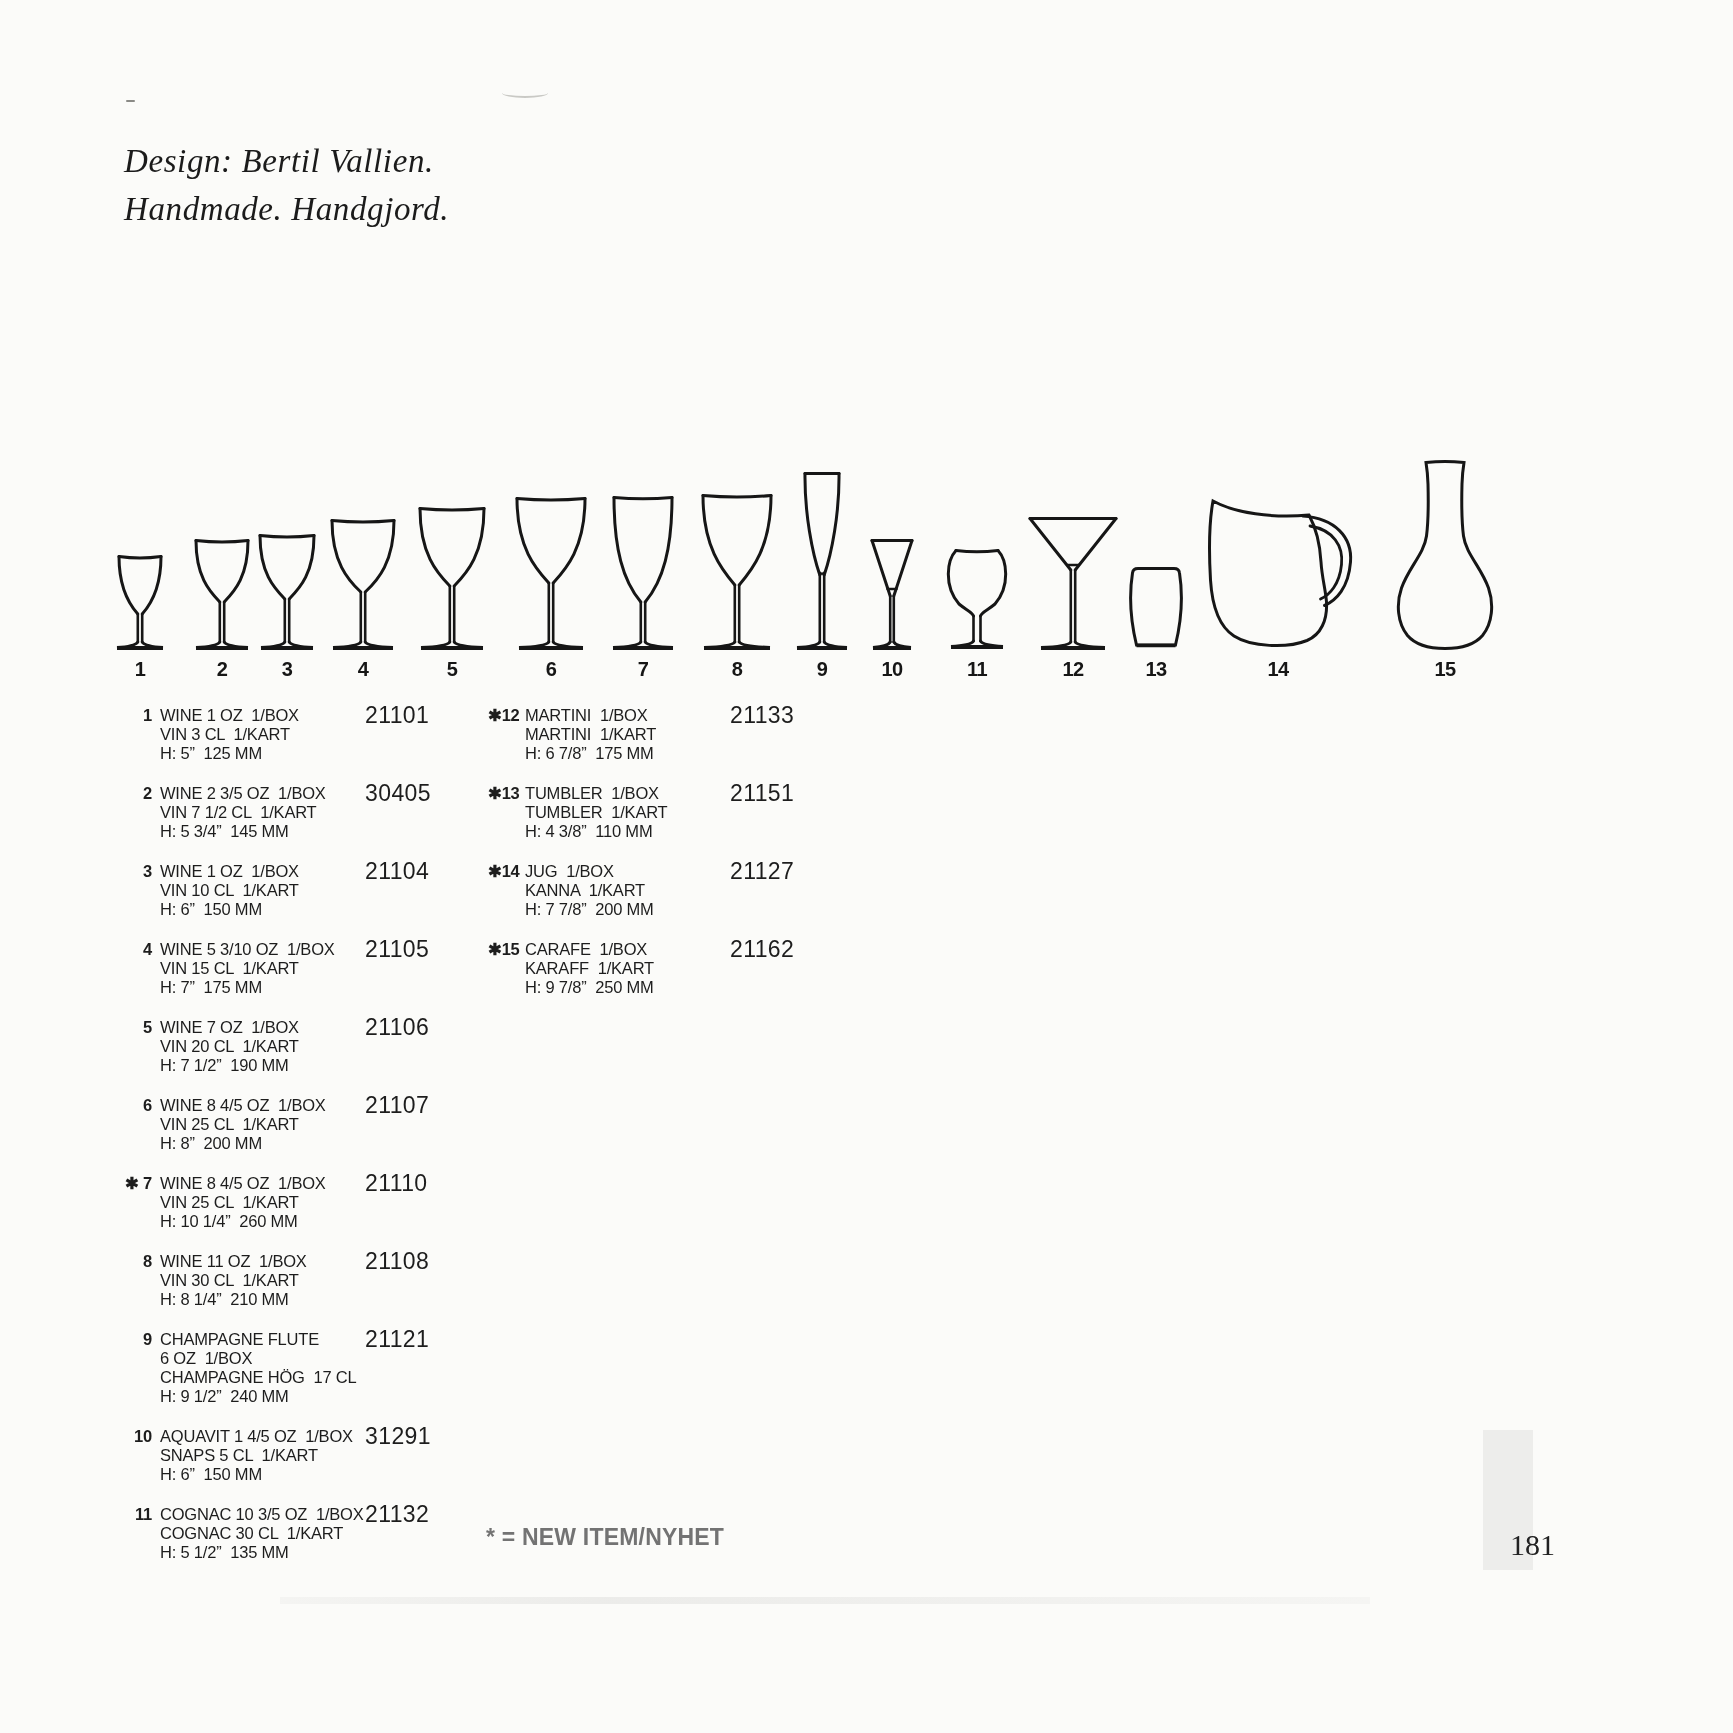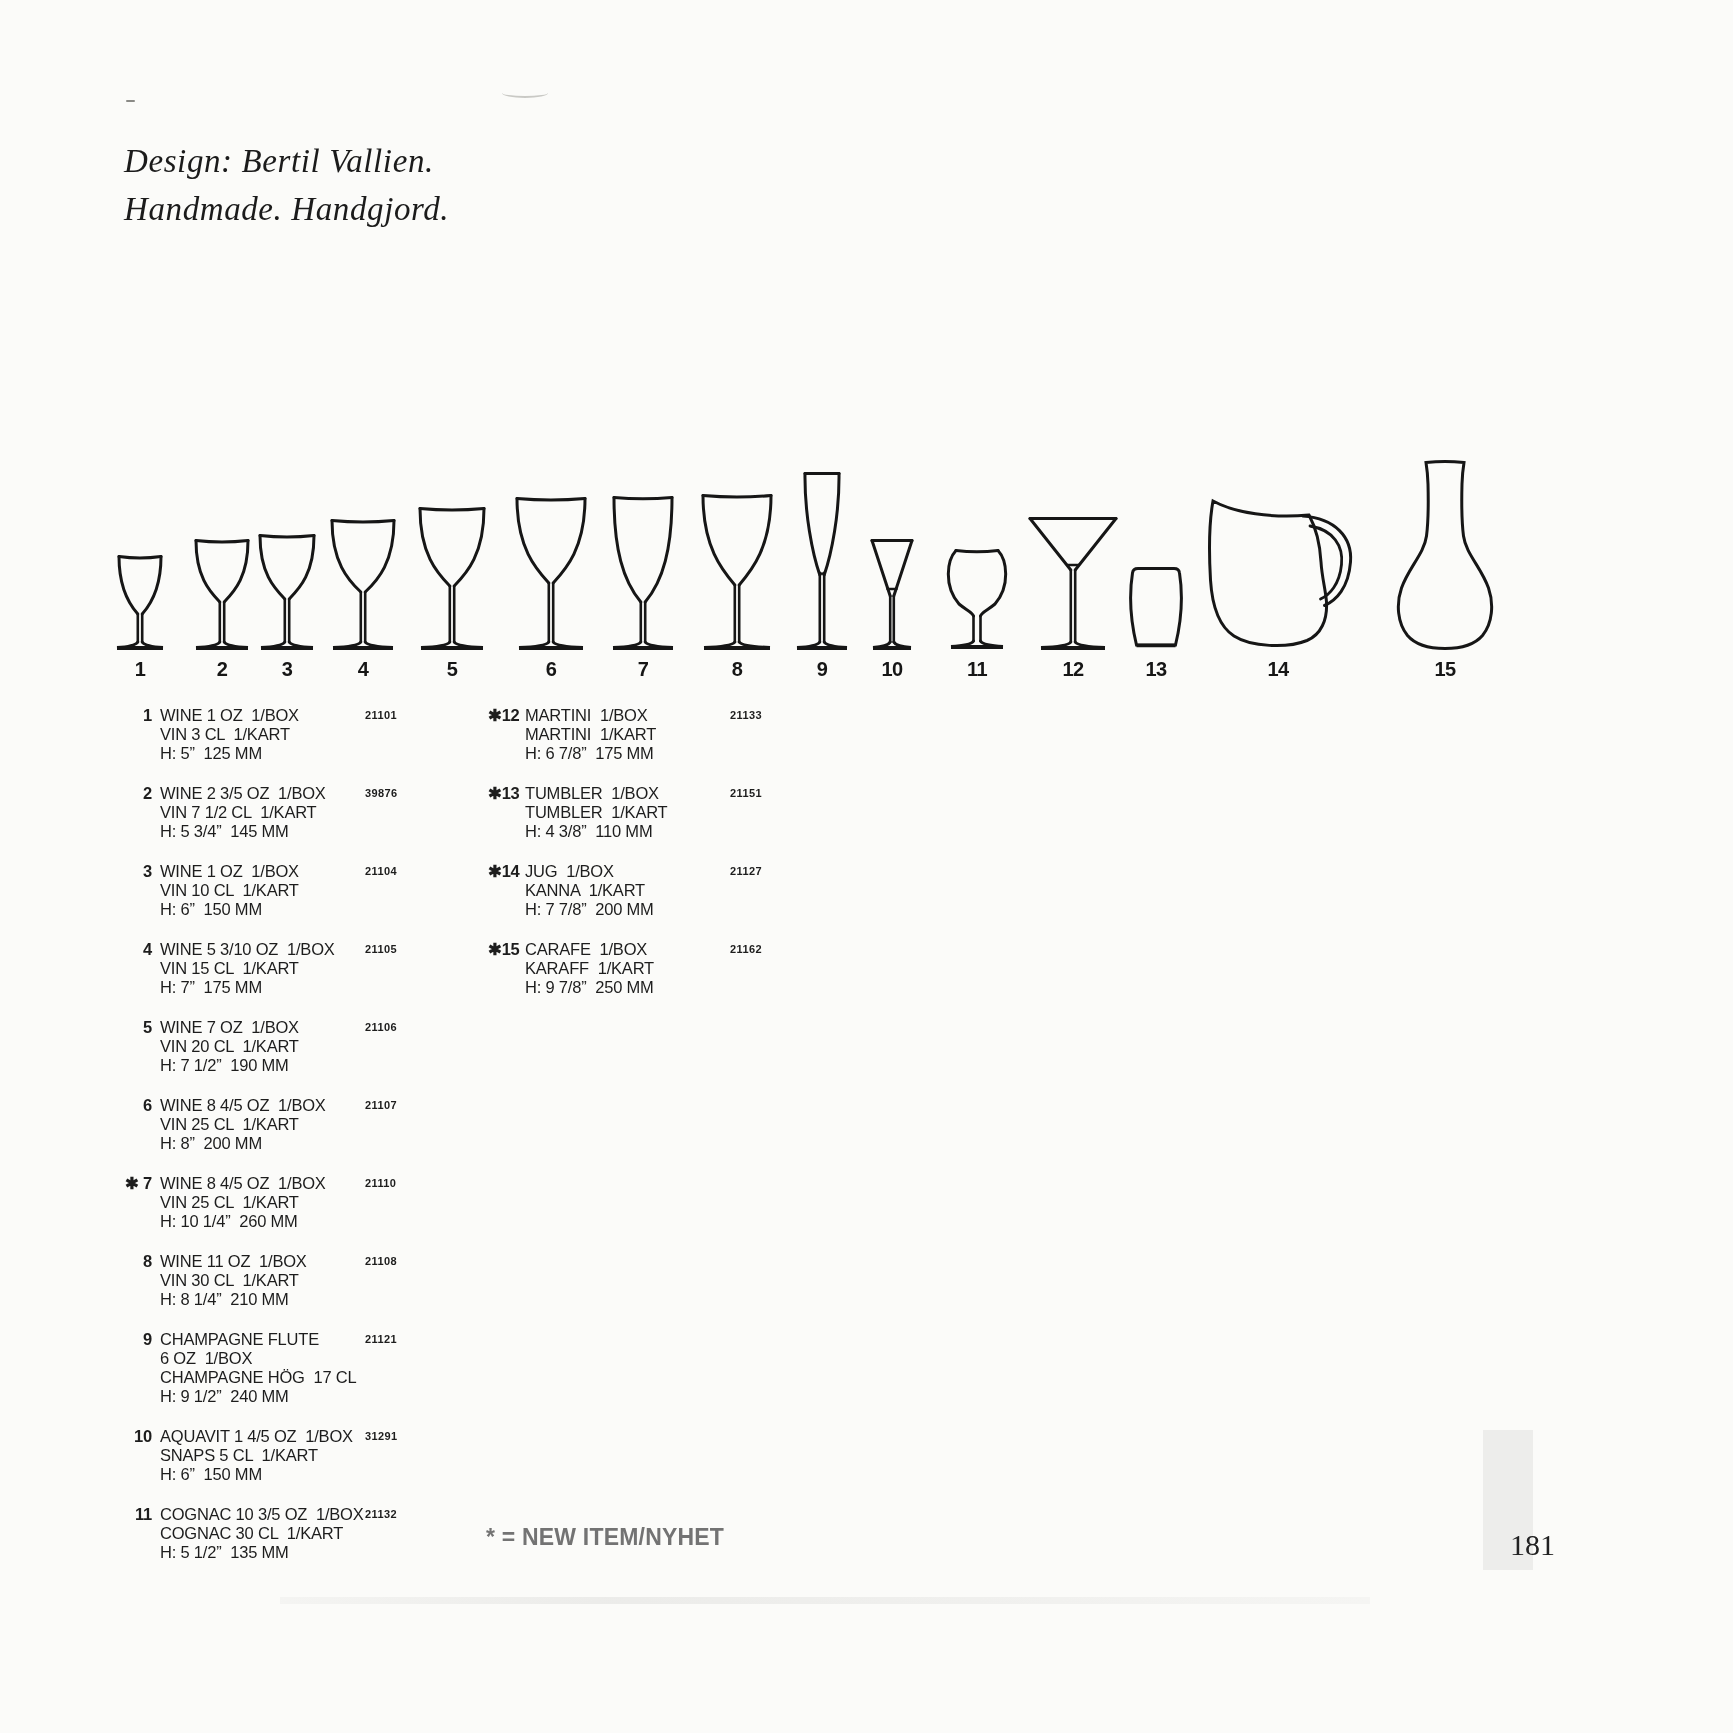--- a/index.html
+++ b/index.html
@@ -16,21 +16,21 @@
   
   .col{position:absolute;top:706px;width:312px;}
   .col-left{left:120px;}
   .col-right{left:488px;}
   .item{position:relative;margin-bottom:21px;padding-left:40px;font-size:16.5px;line-height:19px;
         letter-spacing:-.2px;}
   .col-right .item{padding-left:37px;}
   .item .num{position:absolute;left:0;top:0;width:32px;text-align:right;font-weight:700;font-size:16.5px;
              white-space:pre;}
   .col-right .item .num{width:30px;}
-  .item .code{position:absolute;left:245px;top:0;font-weight:700;font-size:11px;letter-spacing:.4px;}
+  .item .code{position:absolute;left:245px;top:0;font-weight:400;font-size:23px;letter-spacing:.4px;}
   .col-right .item .code{left:242px;}
   .line{white-space:pre;}
   
   .footnote{position:absolute;left:486px;top:1524px;font-weight:700;font-size:23px;letter-spacing:.2px;
             color:#737373;white-space:pre;}
   .pagenum{position:absolute;left:1510px;top:1528px;font-family:"Liberation Serif","DejaVu Serif",serif;
            font-size:30px;color:#222;}
   
   .artifact-strip{position:absolute;left:1483px;top:1430px;width:50px;height:140px;background:#ededeb;}
   .artifact-bottom{position:absolute;left:280px;top:1597px;width:1090px;height:7px;
@@ -229,21 +229,21 @@
   <div class="col col-left">
       <div class="item">
         <span class="num">1</span>
         <span class="code">21101</span>
         <div class="line">WINE 1 OZ  1/BOX</div>
         <div class="line">VIN 3 CL  1/KART</div>
         <div class="line">H: 5”  125 MM</div>
       </div>
       <div class="item">
         <span class="num">2</span>
-        <span class="code">39876</span>
+        <span class="code">30405</span>
         <div class="line">WINE 2 3/5 OZ  1/BOX</div>
         <div class="line">VIN 7 1/2 CL  1/KART</div>
         <div class="line">H: 5 3/4”  145 MM</div>
       </div>
       <div class="item">
         <span class="num">3</span>
         <span class="code">21104</span>
         <div class="line">WINE 1 OZ  1/BOX</div>
         <div class="line">VIN 10 CL  1/KART</div>
         <div class="line">H: 6”  150 MM</div>

